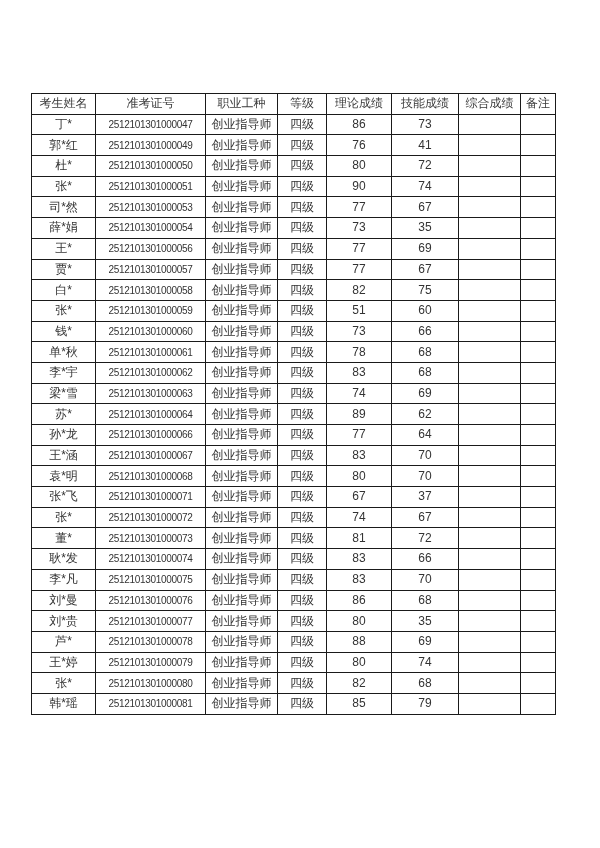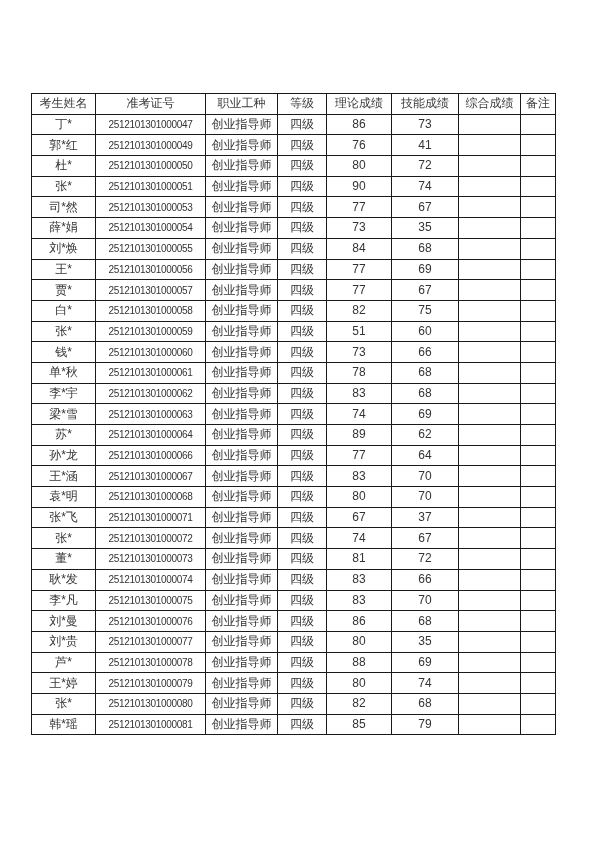--- a/index.html
+++ b/index.html
@@ -115,30 +115,20 @@
         <td>薛*娟</td>
         <td class="id">2512101301000054</td>
         <td>创业指导师</td>
         <td>四级</td>
         <td>73</td>
         <td>35</td>
         <td></td>
         <td></td>
       </tr>
       <tr>
-        <td>刘*焕</td>
-        <td class="id">2512101301000055</td>
-        <td>创业指导师</td>
-        <td>四级</td>
-        <td>84</td>
-        <td>68</td>
-        <td></td>
-        <td></td>
-      </tr>
-      <tr>
         <td>王*</td>
         <td class="id">2512101301000056</td>
         <td>创业指导师</td>
         <td>四级</td>
         <td>77</td>
         <td>69</td>
         <td></td>
         <td></td>
       </tr>
       <tr>

